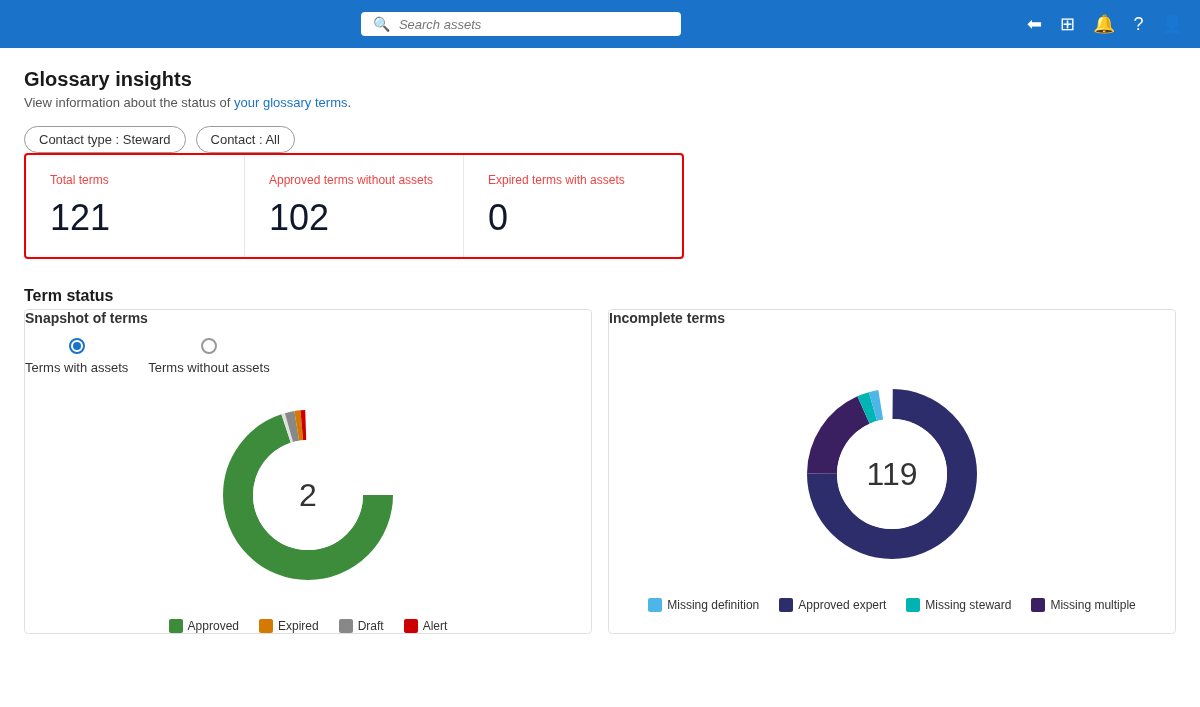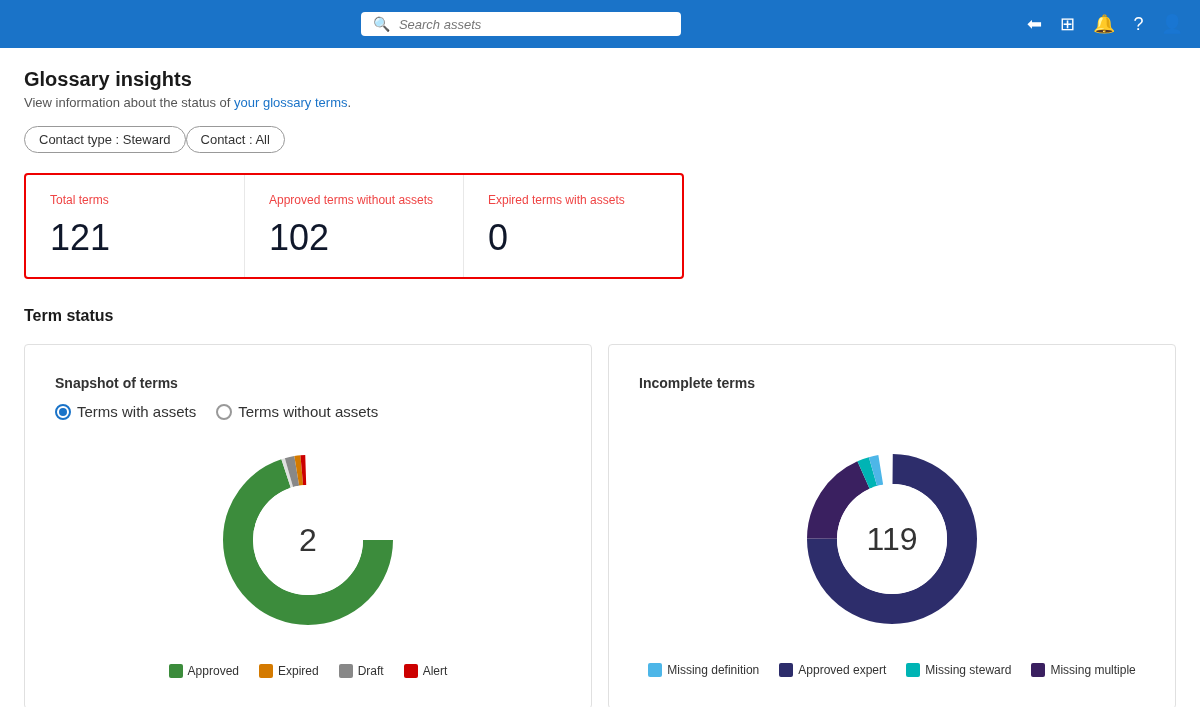--- a/index.html
+++ b/index.html
@@ -60,21 +60,21 @@
       margin-bottom: 16px;
     }
     .page-subtitle a {
       color: #1a73c8;
       text-decoration: none;
     }
 
     
     .filters {
       display: flex;
-      margin-bottom: 20px;
+      gap: 10px;
     }
     .filter-pill {
       border: 1px solid #999;
       border-radius: 16px;
       padding: 5px 14px;
       font-size: 13px;
       color: #333;
       cursor: pointer;
       background: #fff;
     }
@@ -116,44 +116,44 @@
 
     .charts-row {
       display: flex;
       gap: 16px;
     }
 
     .chart-panel {
       flex: 1;
       border: 1px solid #e0e0e0;
       border-radius: 4px;
-      padding: 30px;
+      padding: 0;
       background: #fff;
-      margin-top: 15px;
     }
 
     .chart-panel-title {
       font-size: 14px;
       font-weight: 600;
       color: #333;
       margin-bottom: 12px;
     }
 
     
     .radio-group {
       display: flex;
       gap: 20px;
       margin-bottom: 20px;
     }
     .radio-option {
       display: flex;
       align-items: center;
       gap: 6px;
-      font-size: 15px;
+      font-size: 13px;
       cursor: pointer;
+      flex-direction: column;
     }
     .radio-circle {
       width: 16px;
       height: 16px;
       border-radius: 50%;
       border: 2px solid #1a73c8;
       display: flex;
       align-items: center;
       justify-content: center;
     }

